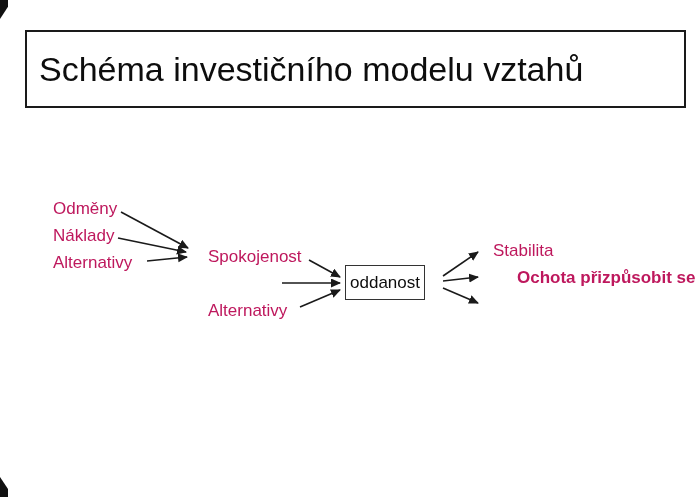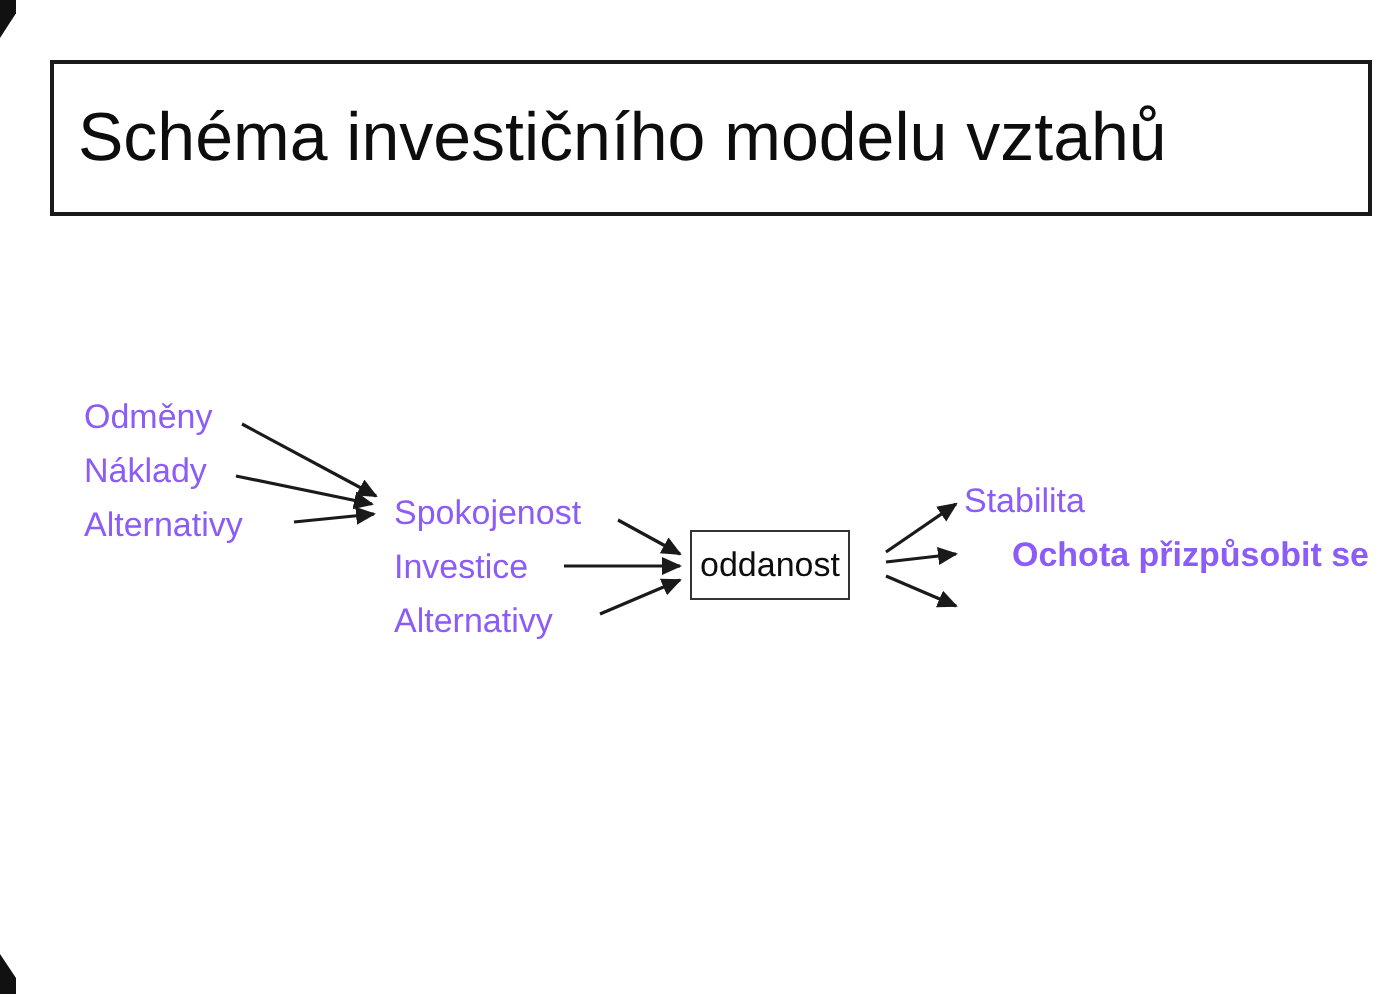--- a/index.html
+++ b/index.html
@@ -38,22 +38,23 @@
     font-weight: normal;
     letter-spacing: 0px;
     color: #0d0d0d;
     white-space: nowrap;
   }
   
   .lbl {
     position: absolute;
     font-size: 17px;
     line-height: 22px;
-    color: #8b5cf6;
+    color: #be185d;
     white-space: nowrap;
+    margin-left: 11px;
   }
   
   .oddanost-box {
     position: absolute;
     left: 345px;
     top: 265px;
     width: 80px;
     height: 35px;
     border: 1px solid #333333;
     box-sizing: border-box;
@@ -129,21 +130,20 @@
     <line x1="443" y1="276" x2="478" y2="252" marker-end="url(#ah)"></line>
     <line x1="443" y1="281" x2="478" y2="277" marker-end="url(#ah)"></line>
     <line x1="443" y1="288" x2="478" y2="303" marker-end="url(#ah)"></line>
   </svg>
 
   <div class="lbl" style="left:42px; top:198px;">Odměny</div>
   <div class="lbl" style="left:42px; top:225px;">Náklady</div>
   <div class="lbl" style="left:42px; top:252px;">Alternativy</div>
 
   <div class="lbl" style="left:197px; top:246px;">Spokojenost</div>
-  <div class="lbl" style="left:197px; top:273px;">Investice</div>
   <div class="lbl" style="left:197px; top:300px;">Alternativy</div>
 
   <div class="oddanost-box">
     <span>oddanost</span>
   </div>
 
   <div class="lbl" style="left:482px; top:240px;text-align:right;">Stabilita</div>
   <div class="lbl" style="left:506px; top:267px;font-weight:bold;">Ochota přizpůsobit se</div>
 
 </div>

